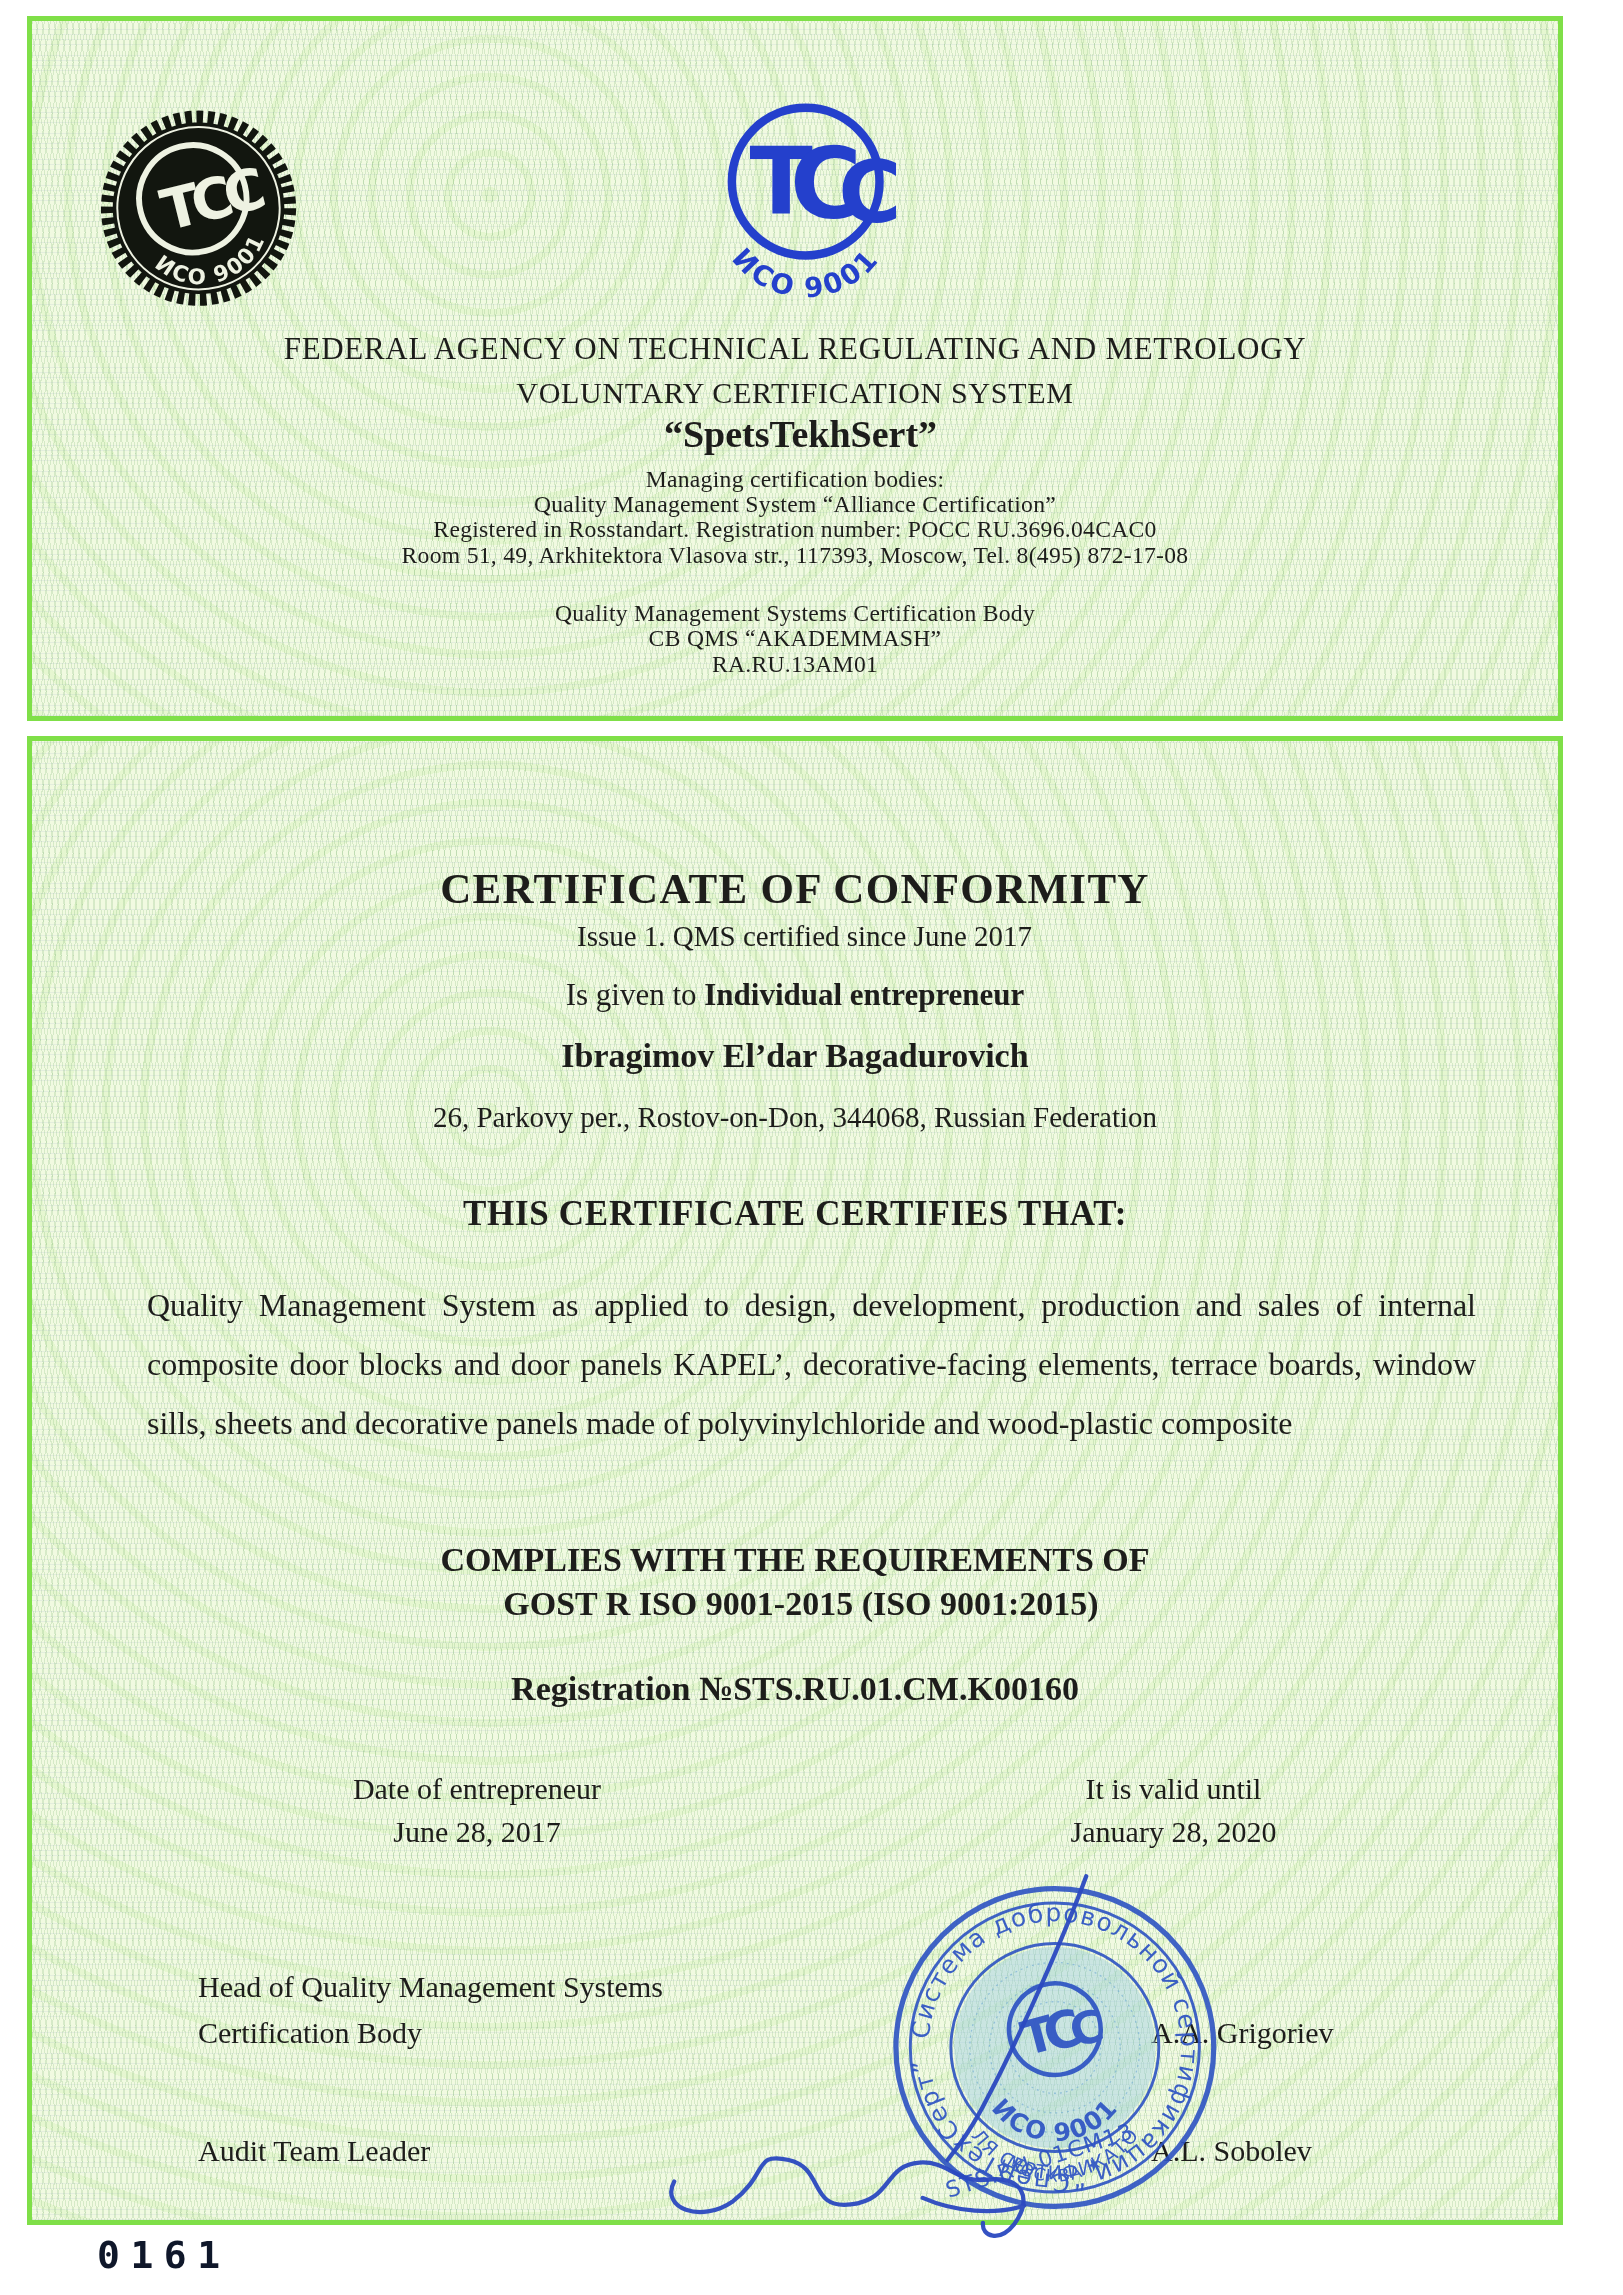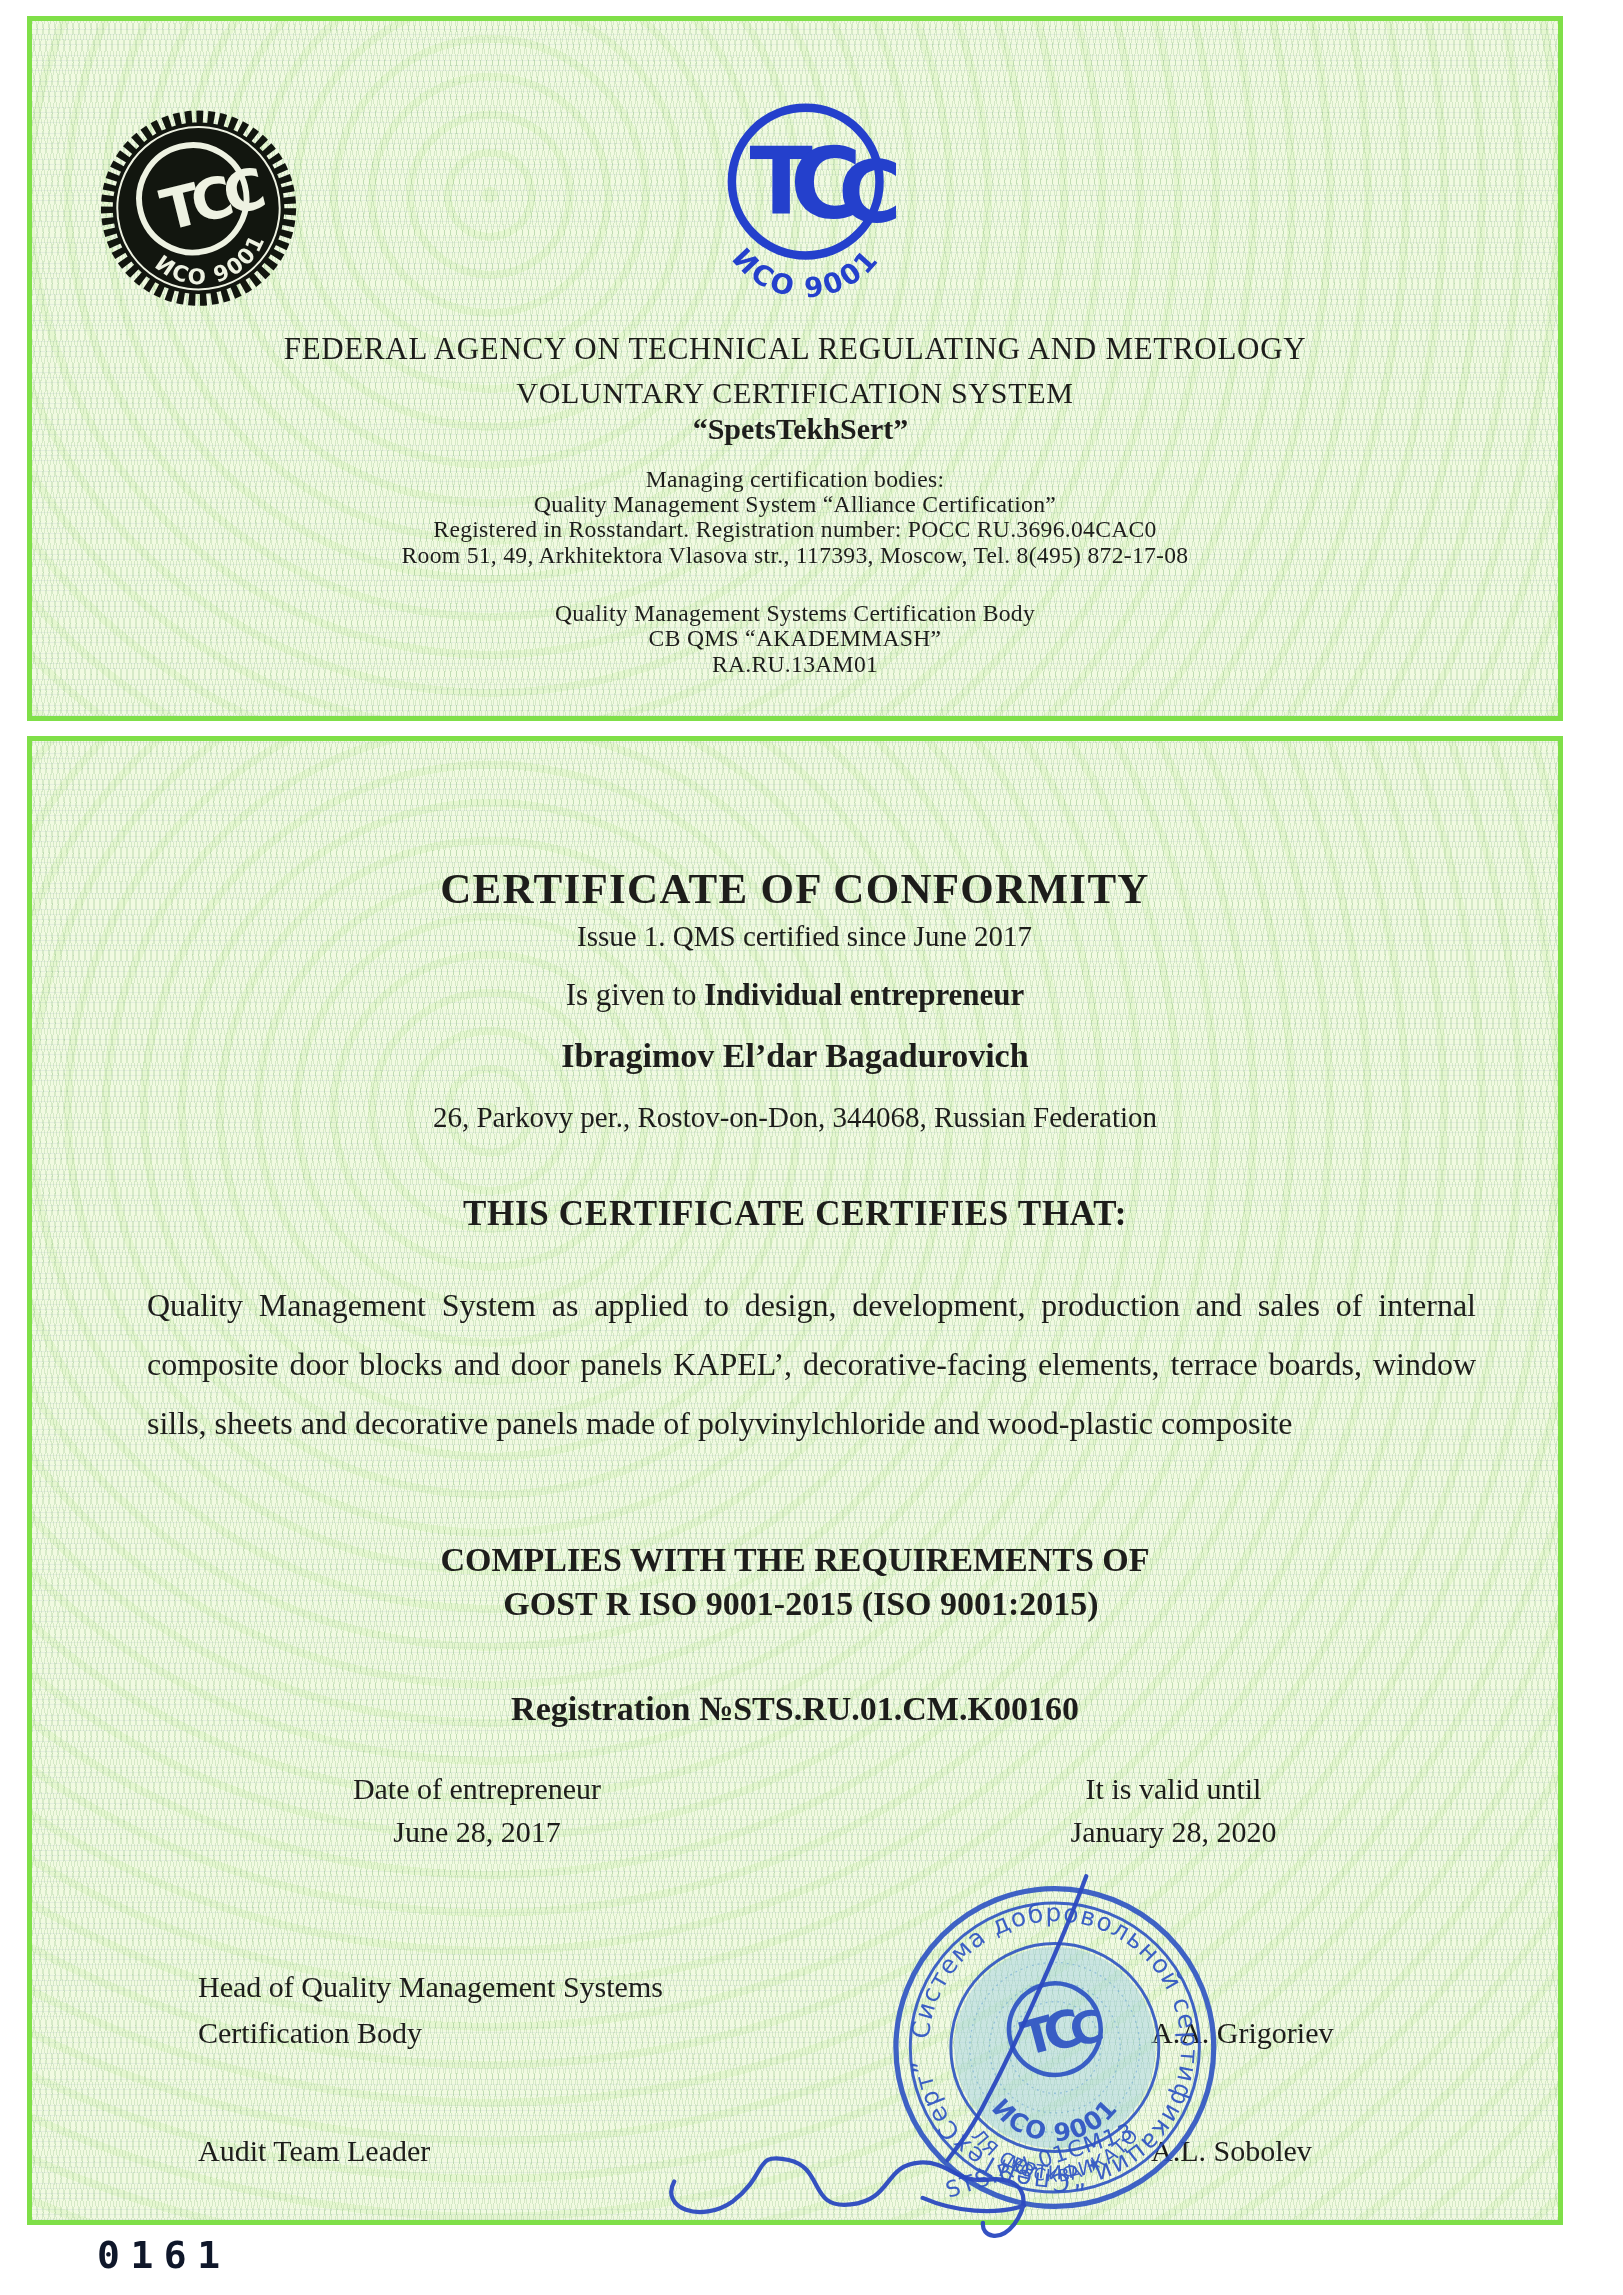--- a/index.html
+++ b/index.html
@@ -79,21 +79,21 @@
           <path id="blueIsoArc" d="M 34,258 A 140,140 0 0 0 262,258" fill="none"></path>
         </defs>
         <text font-size="42" font-weight="bold" letter-spacing="4">
           <textPath href="#blueIsoArc" startOffset="50%" text-anchor="middle">ИСО 9001</textPath>
         </text>
       </g>
     </svg>
 
     <div class="abs center" style="top:310px;font-size:31px;letter-spacing:0.7px;">FEDERAL AGENCY ON TECHNICAL REGULATING AND METROLOGY</div>
     <div class="abs center" style="top:355px;font-size:30px;letter-spacing:0.7px;">VOLUNTARY CERTIFICATION SYSTEM</div>
-    <div class="abs center serif-bold" style="top:391px;font-size:30px;padding-left:11px;">“SpetsTekhSert”</div>
+    <div class="abs center serif-bold" style="top:391px;font-size:38px;padding-left:11px;">“SpetsTekhSert”</div>
     <div class="abs center tp-line" style="top:445px;">Managing certification bodies:</div>
     <div class="abs center tp-line" style="top:470px;">Quality Management System “Alliance Certification”</div>
     <div class="abs center tp-line" style="top:495px;">Registered in Rosstandart. Registration number: POCC RU.3696.04CAC0</div>
     <div class="abs center tp-line" style="top:521px;">Room 51, 49, Arkhitektora Vlasova str., 117393, Moscow, Tel. 8(495) 872-17-08</div>
     <div class="abs center tp-line" style="top:579px;">Quality Management Systems Certification Body</div>
     <div class="abs center tp-line" style="top:604px;">CB QMS “AKADEMMASH”</div>
     <div class="abs center tp-line" style="top:630px;">RA.RU.13AM01</div>
   </div>
 
   <div class="panel main-panel">
@@ -108,21 +108,21 @@
     </div>
     <div class="abs center" style="top:360px;font-size:29px;">26, Parkovy per., Rostov-on-Don, 344068, Russian Federation</div>
 
     <div class="abs center serif-bold" style="top:453px;font-size:35px;letter-spacing:0.7px;">THIS CERTIFICATE CERTIFIES THAT:</div>
 
     <div class="abs scope" style="top:535px;">Quality Management System as applied to design, development, production and sales of internal composite door blocks and door panels KAPEL’, decorative-facing elements, terrace boards, window sills, sheets and decorative panels made of polyvinylchloride and wood-plastic composite</div>
 
     <div class="abs center serif-bold" style="top:800px;font-size:34px;">COMPLIES WITH THE REQUIREMENTS OF</div>
     <div class="abs center serif-bold" style="top:844px;font-size:34px;padding-left:12px;">GOST R ISO 9001-2015 (ISO 9001:2015)</div>
 
-    <div class="abs center serif-bold" style="top:949px;font-size:34px;">Registration №STS.RU.01.CM.K00160</div>
+    <div class="abs center serif-bold" style="top:929px;font-size:34px;">Registration №STS.RU.01.CM.K00160</div>
 
     <div class="abs datecol" style="left:291px;top:1026px;width:308px;">
       <div>Date of entrepreneur</div>
       <div>June 28, 2017</div>
     </div>
     <div class="abs datecol" style="left:1001px;top:1026px;width:281px;">
       <div>It is valid until</div>
       <div>January 28, 2020</div>
     </div>
 

